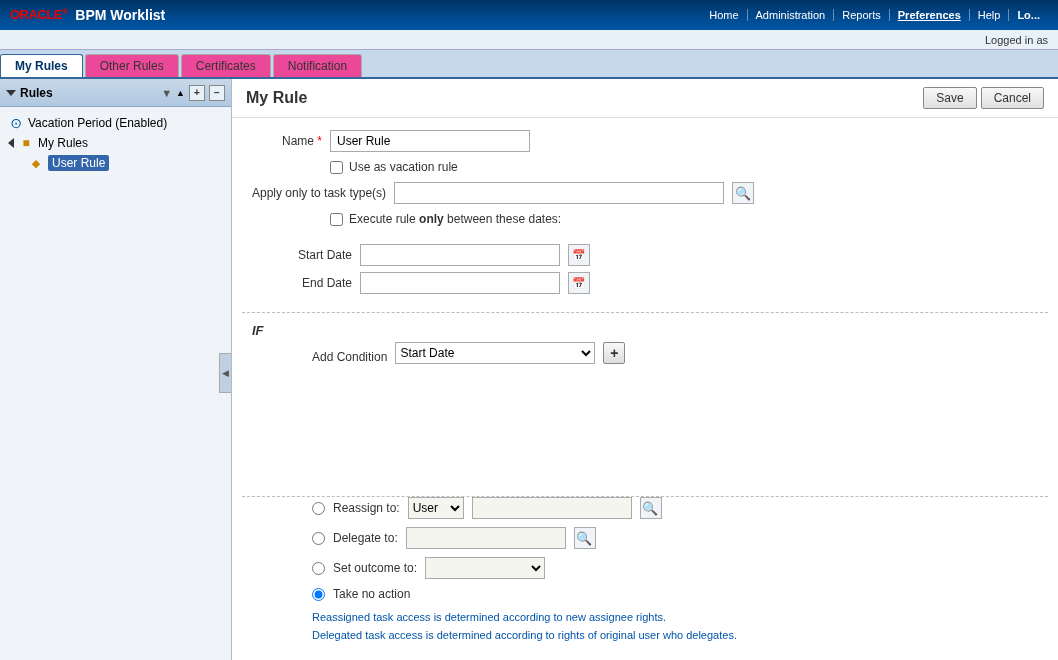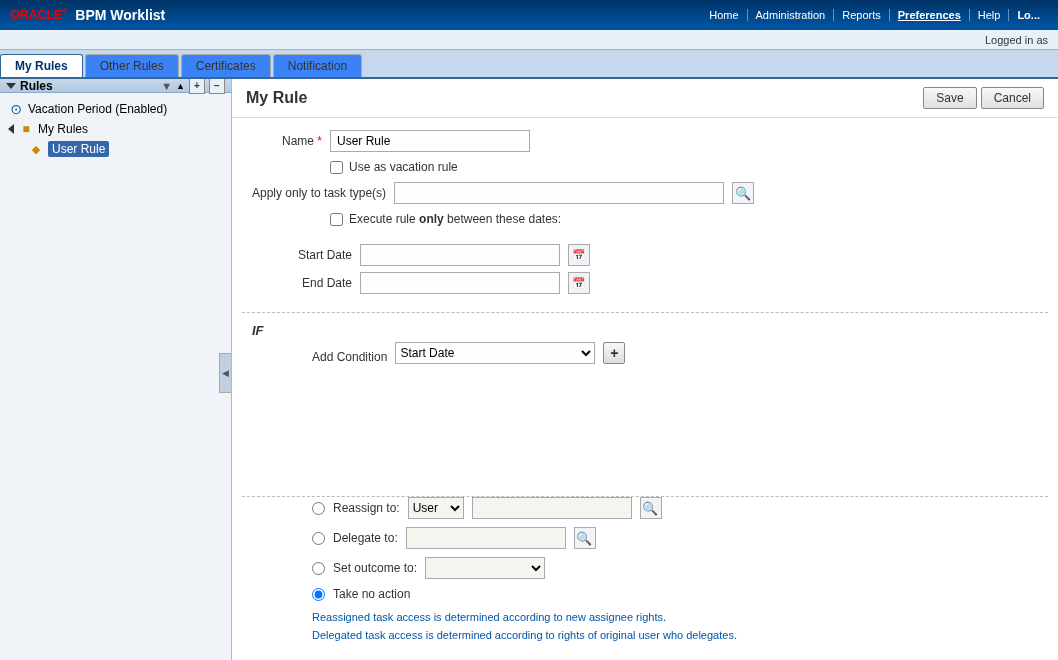--- a/index.html
+++ b/index.html
@@ -72,21 +72,21 @@
       border-bottom: 2px solid #336699;
     }
     .tab {
       padding: 4px 14px;
       font-size: 12px;
       cursor: pointer;
       border: 1px solid #aaa;
       border-bottom: none;
       margin-right: 2px;
       border-radius: 3px 3px 0 0;
-      background: #3b82f6;
+      background: #ec4899;
       color: #333;
     }
     .tab.active {
       background: white;
       border-color: #336699;
       font-weight: bold;
       color: #003366;
     }
 
     
@@ -105,21 +105,21 @@
       position: relative;
       overflow: hidden;
     }
     .sidebar-header {
       background: linear-gradient(to bottom, #c8d8e8, #b0c8e0);
       border-bottom: 1px solid #88aacc;
       padding: 4px 6px;
       display: flex;
       align-items: center;
       gap: 4px;
-      height: 14px;
+      height: 28px;
     }
     .sidebar-title {
       font-weight: bold;
       font-size: 12px;
       flex: 1;
     }
     .sidebar-icon-btn {
       width: 16px;
       height: 16px;
       border: 1px solid #888;

